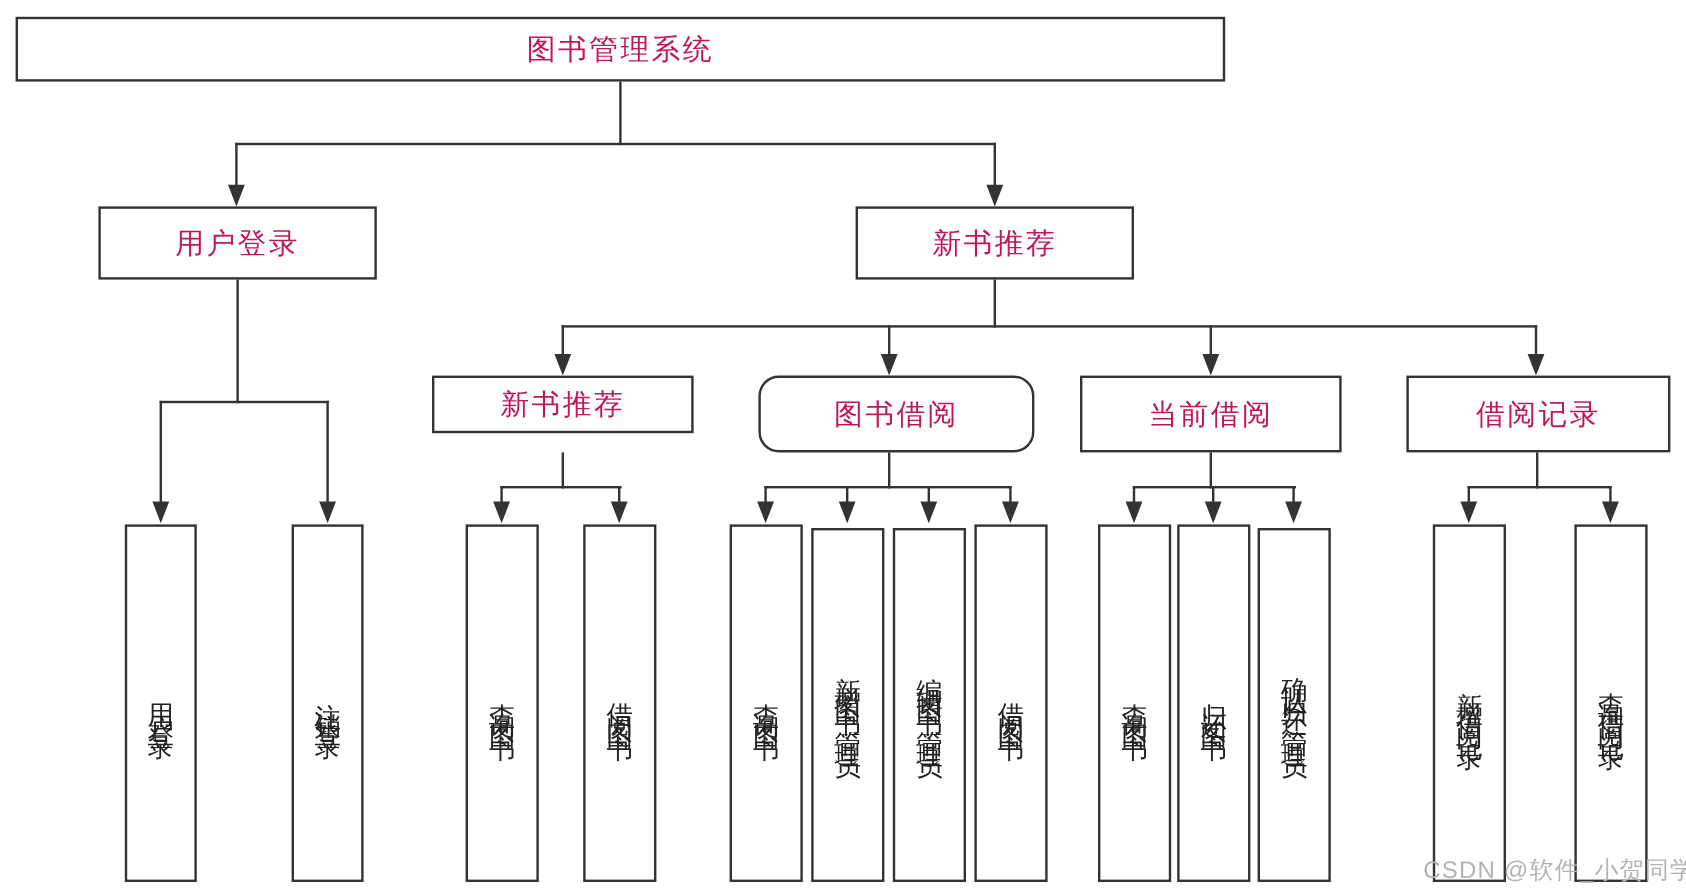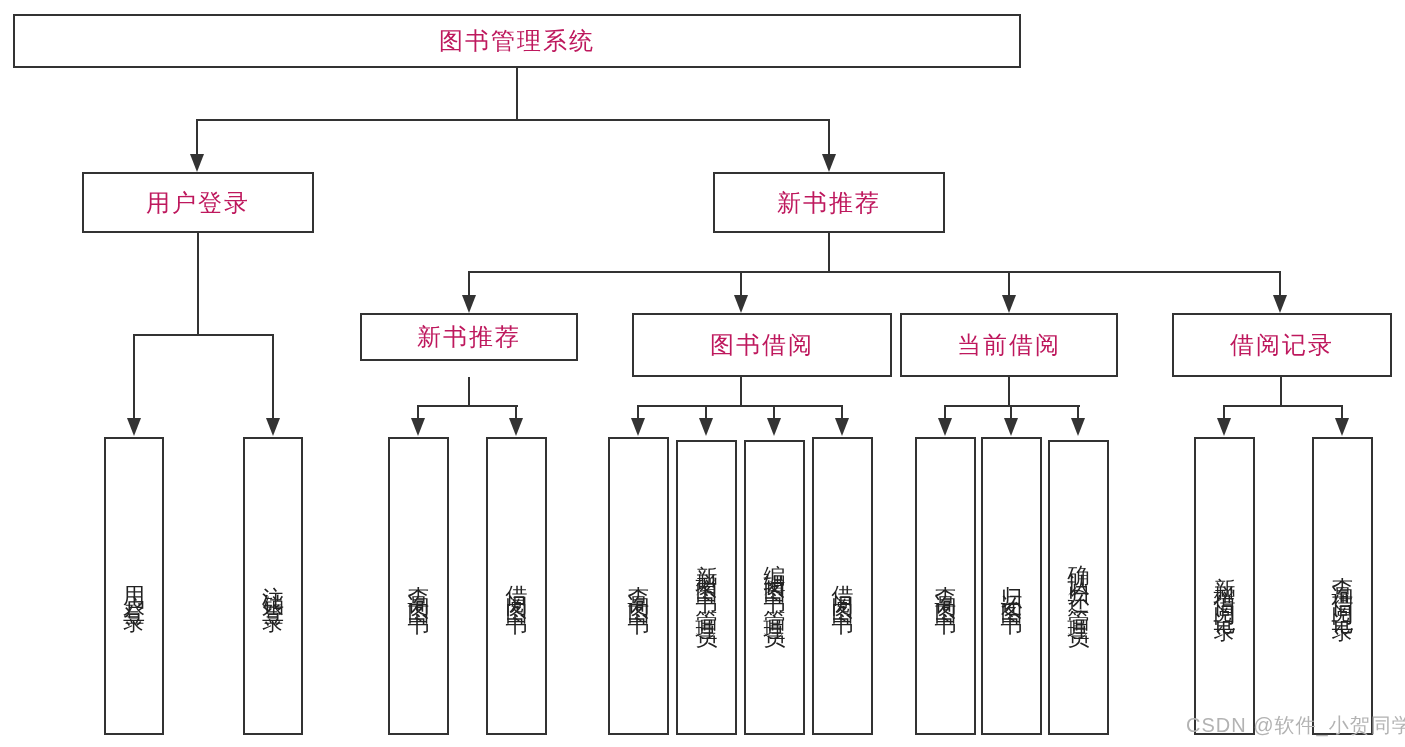--- a/index.html
+++ b/index.html
@@ -65,21 +65,21 @@
   <div class="vl" style="left:740px;top:271px;height:26px;"></div>
   <div class="ar" style="left:734px;top:295px;"></div>
   <div class="vl" style="left:1008px;top:271px;height:26px;"></div>
   <div class="ar" style="left:1002px;top:295px;"></div>
   <div class="vl" style="left:1279px;top:271px;height:26px;"></div>
   <div class="ar" style="left:1273px;top:295px;"></div>
 
   <div class="node" style="left:360px;top:313px;width:218px;height:48px;">
     <span class="htext">新书推荐</span>
   </div>
-  <div class="node" style="left:632px;top:313px;width:260px;height:64px;">
+  <div class="node" style="left:632px;top:313px;width:230px;height:64px;border-radius:17px;">
     <span class="htext">图书借阅</span>
   </div>
   <div class="node" style="left:900px;top:313px;width:218px;height:64px;">
     <span class="htext">当前借阅</span>
   </div>
   <div class="node" style="left:1172px;top:313px;width:220px;height:64px;">
     <span class="htext">借阅记录</span>
   </div>
 
   <div class="vl" style="left:468px;top:377px;height:30px;"></div>

